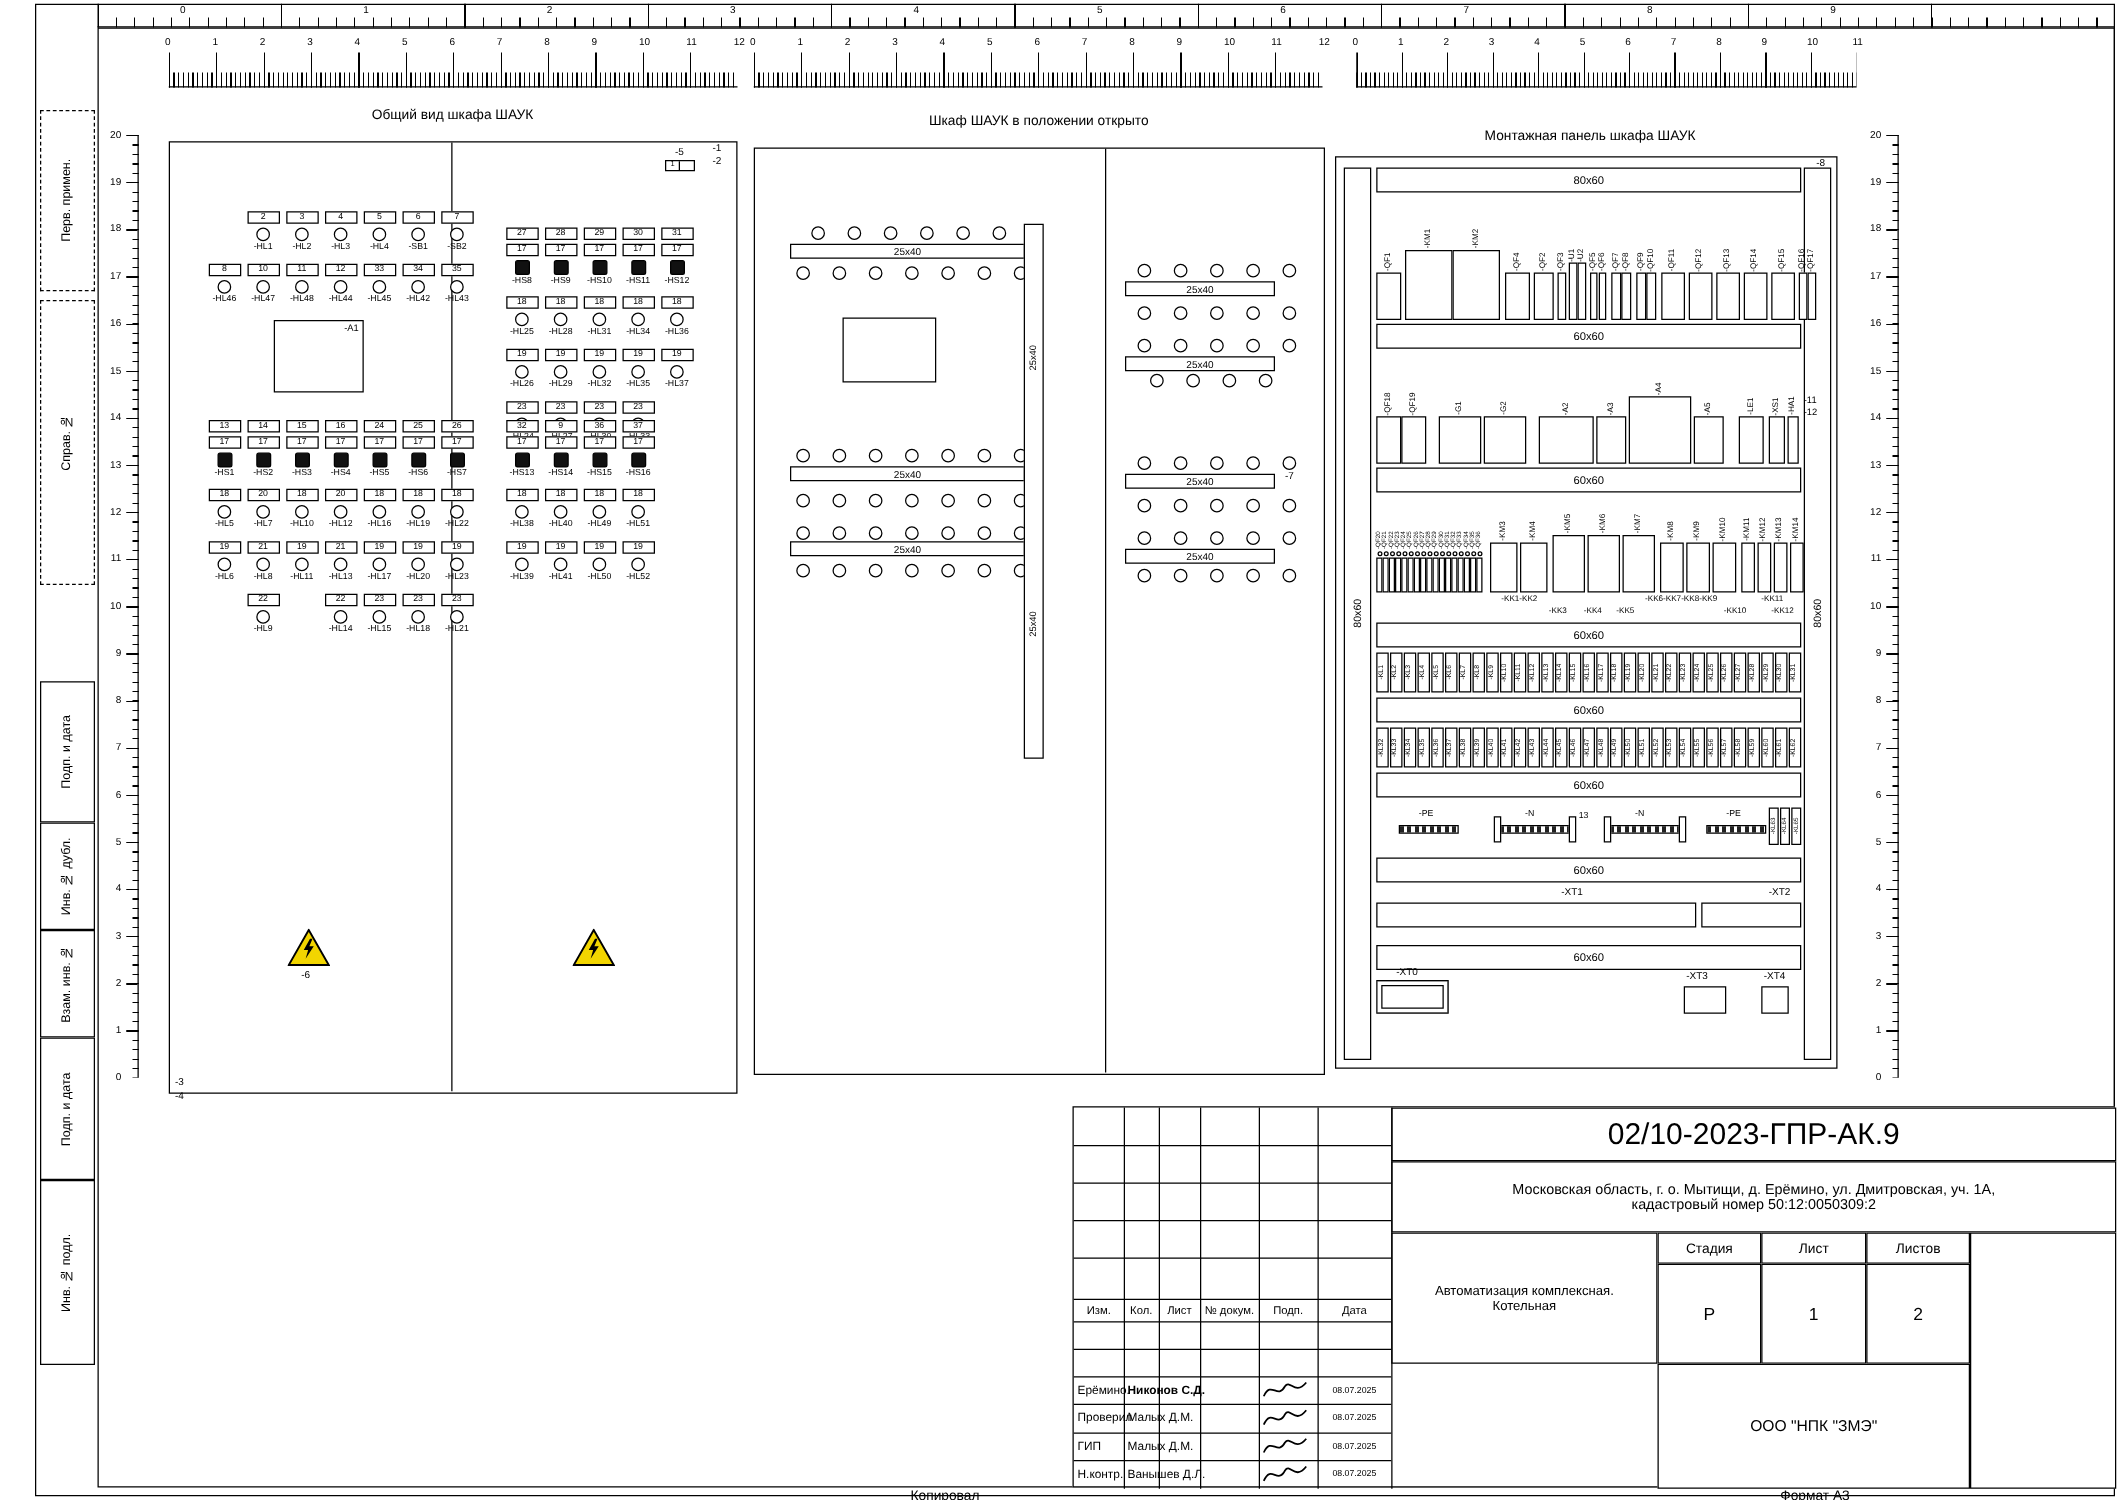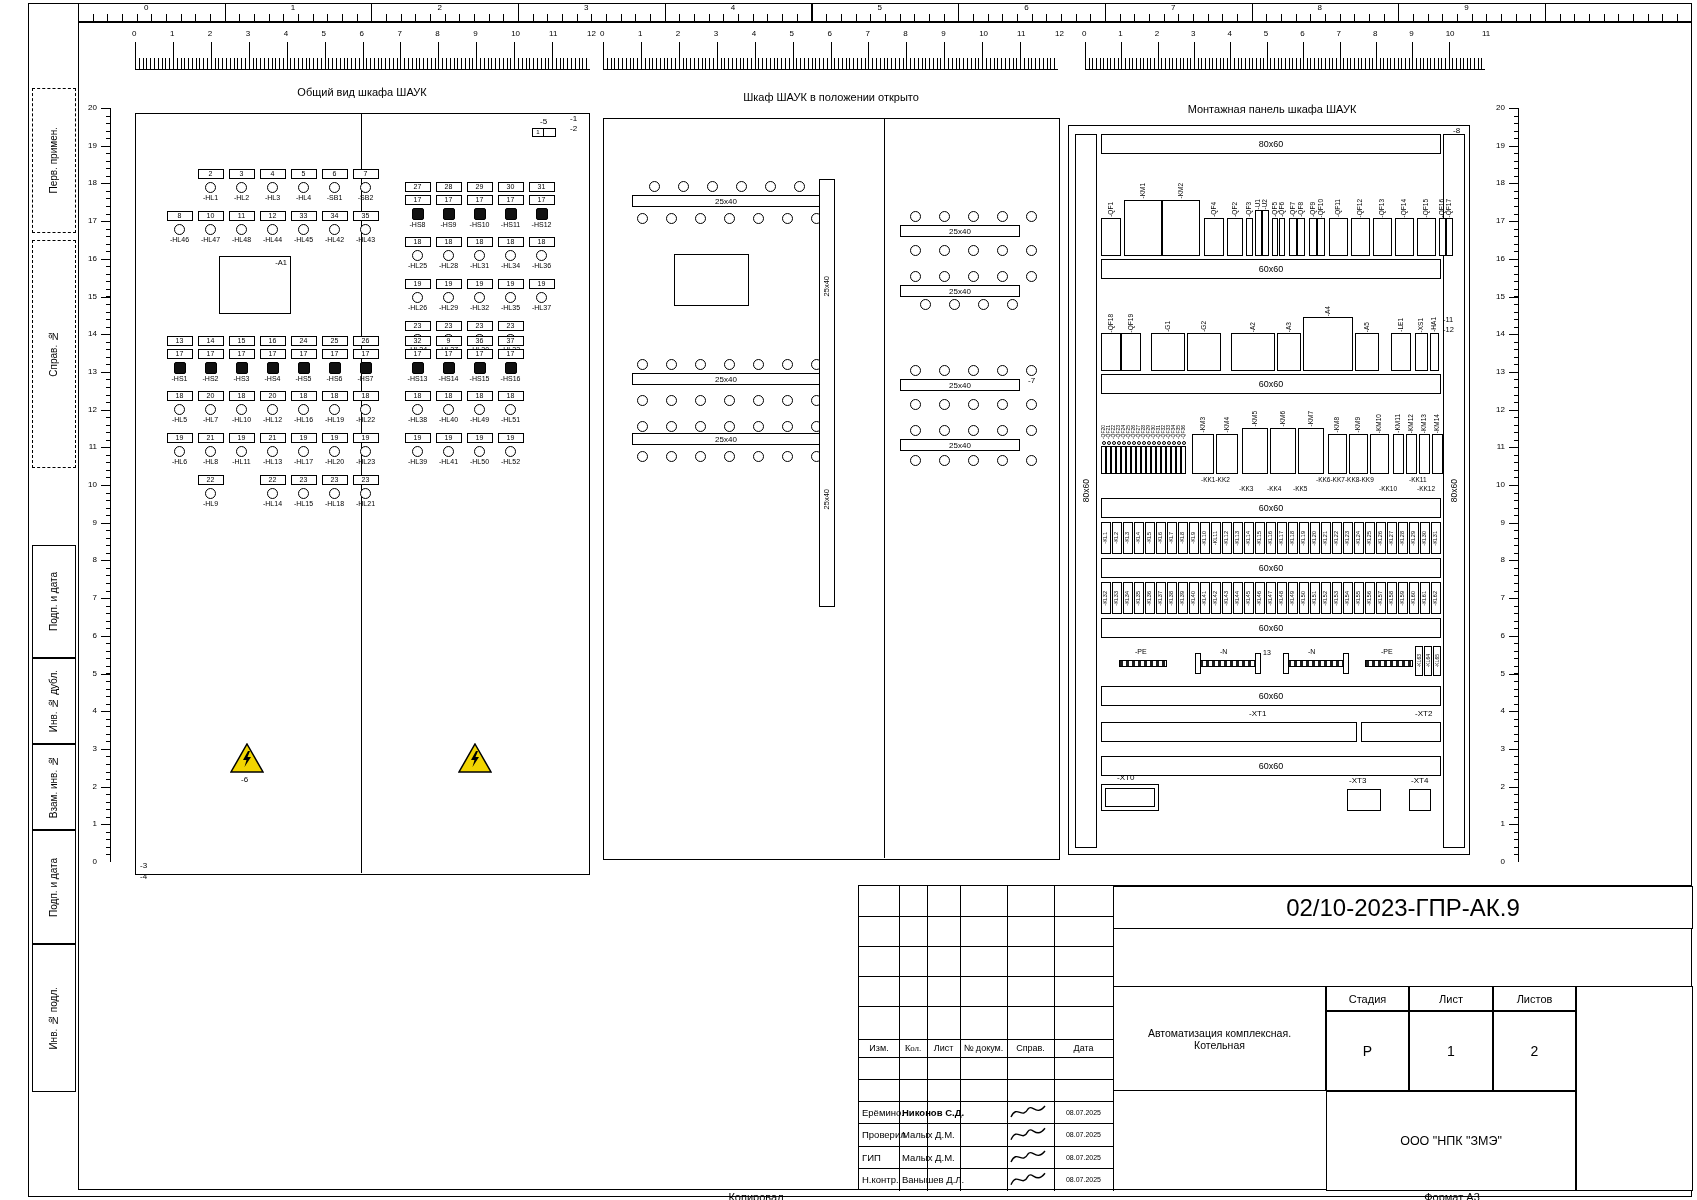--- a/index.html
+++ b/index.html
@@ -1299,20 +1299,24 @@
         <div class="comp abs" style="left: 0px; top: 658px; width: 58px; height: 27px; box-shadow: rgb(255, 255, 255) 0px 0px 0px 3px inset, rgb(0, 0, 0) 0px 0px 0px 4px inset;"></div>
         <div class="abs txt" style="left: 248px; top: 651px;">-XT3</div>
         <div class="comp abs" style="left: 246px; top: 663px; width: 34px; height: 22px;"></div>
         <div class="abs txt" style="left: 310px; top: 651px;">-XT4</div>
         <div class="comp abs" style="left: 308px; top: 663px; width: 22px; height: 22px;"></div>
       </div>
     </div>
 
   <div id="tb">
     <div class="tbcell" style="left:254px;top:0;width:580px;height:43px;font-size:24px">02/10-2023-ГПР-АК.9</div>
+    <div class="tbcell col" style="left:254px;top:43px;width:580px;height:57px;font-size:11.5px">
+      <div>Московская область, г. о. Мытищи, д. Ерёмино, ул. Дмитровская, уч. 1А,</div>
+      <div>кадастровый номер 50:12:0050309:2</div>
+    </div>
     <div class="tbcell" style="left:254px;top:100px;width:213px;height:105px;font-size:10.5px;padding:0 20px">Автоматизация комплексная. Котельная</div>
     <div class="tbcell" style="left:467px;top:100px;width:83px;height:25px;font-size:11px">Стадия</div>
     <div class="tbcell" style="left:550px;top:100px;width:84px;height:25px;font-size:11px">Лист</div>
     <div class="tbcell" style="left:634px;top:100px;width:83px;height:25px;font-size:11px">Листов</div>
     <div class="tbcell" style="left:467px;top:125px;width:83px;height:80px;font-size:14px">Р</div>
     <div class="tbcell" style="left:550px;top:125px;width:84px;height:80px;font-size:14px">1</div>
     <div class="tbcell" style="left:634px;top:125px;width:83px;height:80px;font-size:14px">2</div>
     <div class="tbcell" style="left:467px;top:205px;width:250px;height:100px;font-size:12.5px">ООО "НПК "ЗМЭ"</div>
     <div class="tbcell" style="left:717px;top:100px;width:117px;height:205px"></div>
   <div class="gline abs" style="left: 40px; top: 0px; width: 0px; height: 305px; border-left: 1px solid rgb(0, 0, 0);"></div>
@@ -1326,24 +1330,24 @@
       <div class="gline abs" style="left: 0px; top: 90px; width: 254px; height: 0px; border-top: 1px solid rgb(0, 0, 0);"></div>
       <div class="gline abs" style="left: 0px; top: 120px; width: 254px; height: 0px; border-top: 1px solid rgb(0, 0, 0);"></div>
       <div class="gline abs" style="left: 0px; top: 153px; width: 254px; height: 0px; border-top: 1px solid rgb(0, 0, 0);"></div>
       <div class="gline abs" style="left: 0px; top: 171px; width: 254px; height: 0px; border-top: 1px solid rgb(0, 0, 0);"></div>
       <div class="gline abs" style="left: 0px; top: 193px; width: 254px; height: 0px; border-top: 1px solid rgb(0, 0, 0);"></div>
       <div class="gline abs" style="left: 0px; top: 215px; width: 254px; height: 0px; border-top: 1px solid rgb(0, 0, 0);"></div>
       <div class="gline abs" style="left: 0px; top: 237px; width: 254px; height: 0px; border-top: 1px solid rgb(0, 0, 0);"></div>
       <div class="gline abs" style="left: 0px; top: 260px; width: 254px; height: 0px; border-top: 1px solid rgb(0, 0, 0);"></div>
       <div class="gline abs" style="left: 0px; top: 282px; width: 254px; height: 0px; border-top: 1px solid rgb(0, 0, 0);"></div>
       <div class="tbtxt abs" style="left: 0px; top: 153px; width: 40px; height: 18px; font-size: 9px;">Изм.</div>
-      <div class="tbtxt abs" style="left: 40px; top: 153px; width: 28px; height: 18px; font-size: 9px; font-family: Liberation Serif, serif;">Кол.</div>
+      <div class="tbtxt abs" style="left: 40px; top: 153px; width: 28px; height: 18px; font-size: 9px;">Кол.</div>
       <div class="tbtxt abs" style="left: 68px; top: 153px; width: 33px; height: 18px; font-size: 9px;">Лист</div>
       <div class="tbtxt abs" style="left: 101px; top: 153px; width: 47px; height: 18px; font-size: 9px;">№ докум.</div>
-      <div class="tbtxt abs" style="left: 148px; top: 153px; width: 47px; height: 18px; font-size: 9px;">Справ.</div>
+      <div class="tbtxt abs" style="left: 148px; top: 153px; width: 47px; height: 18px; font-size: 9px;">Подп.</div>
       <div class="tbtxt abs" style="left: 195px; top: 153px; width: 59px; height: 18px; font-size: 9px;">Дата</div>
       <div class="tbtxt left abs" style="left: 0px; top: 215px; width: 40px; height: 22px;">Ерёмино.</div>
       <div class="tbtxt left abs" style="left: 40px; top: 215px; width: 108px; height: 22px; font-weight: bold;">Никонов С.Д.</div>
       <div class="abs" style="left: 148px; top: 215px; width: 47px; height: 22px;"><svg width="45" height="22" viewBox="0 0 45 22" preserveAspectRatio="none">
           <path d="M4 16 C10 3 15 19 21 8 C25 2 29 16 38 5" fill="none" stroke="#000" stroke-width="1.4"></path>
         </svg></div>
       <div class="tbtxt abs" style="left: 195px; top: 215px; width: 59px; height: 22px; font-size: 7px;">08.07.2025</div>
       <div class="tbtxt left abs" style="left: 0px; top: 237px; width: 40px; height: 23px;">Проверил</div>
       <div class="tbtxt left abs" style="left: 40px; top: 237px; width: 108px; height: 23px;">Малых Д.М.</div>
       <div class="abs" style="left: 148px; top: 237px; width: 47px; height: 23px;"><svg width="45" height="23" viewBox="0 0 45 22" preserveAspectRatio="none">

